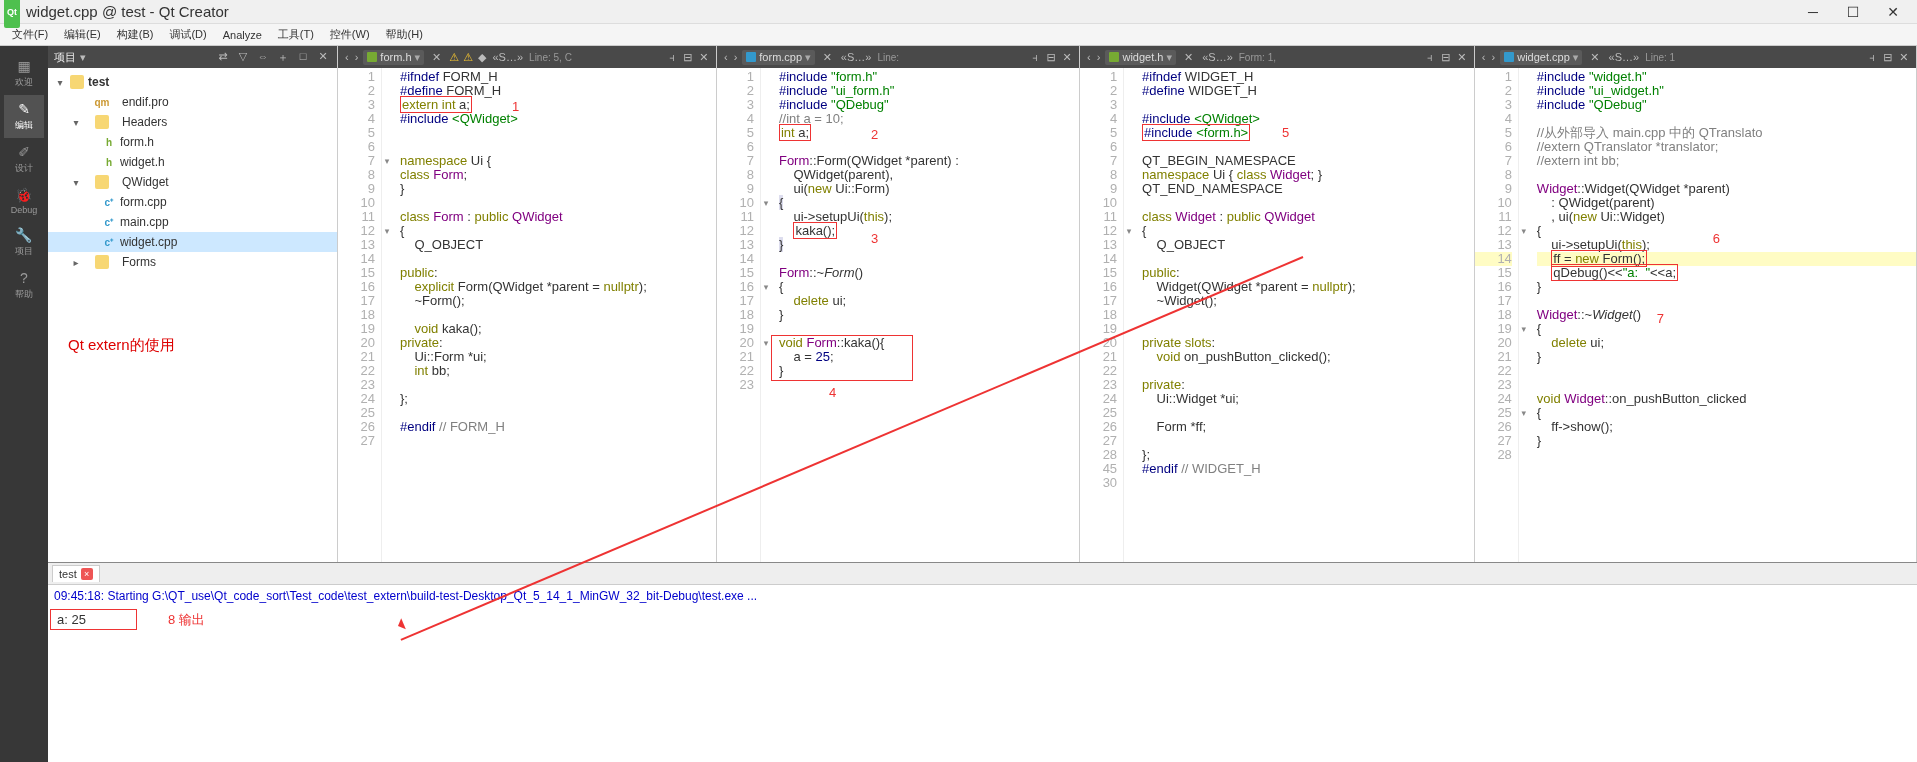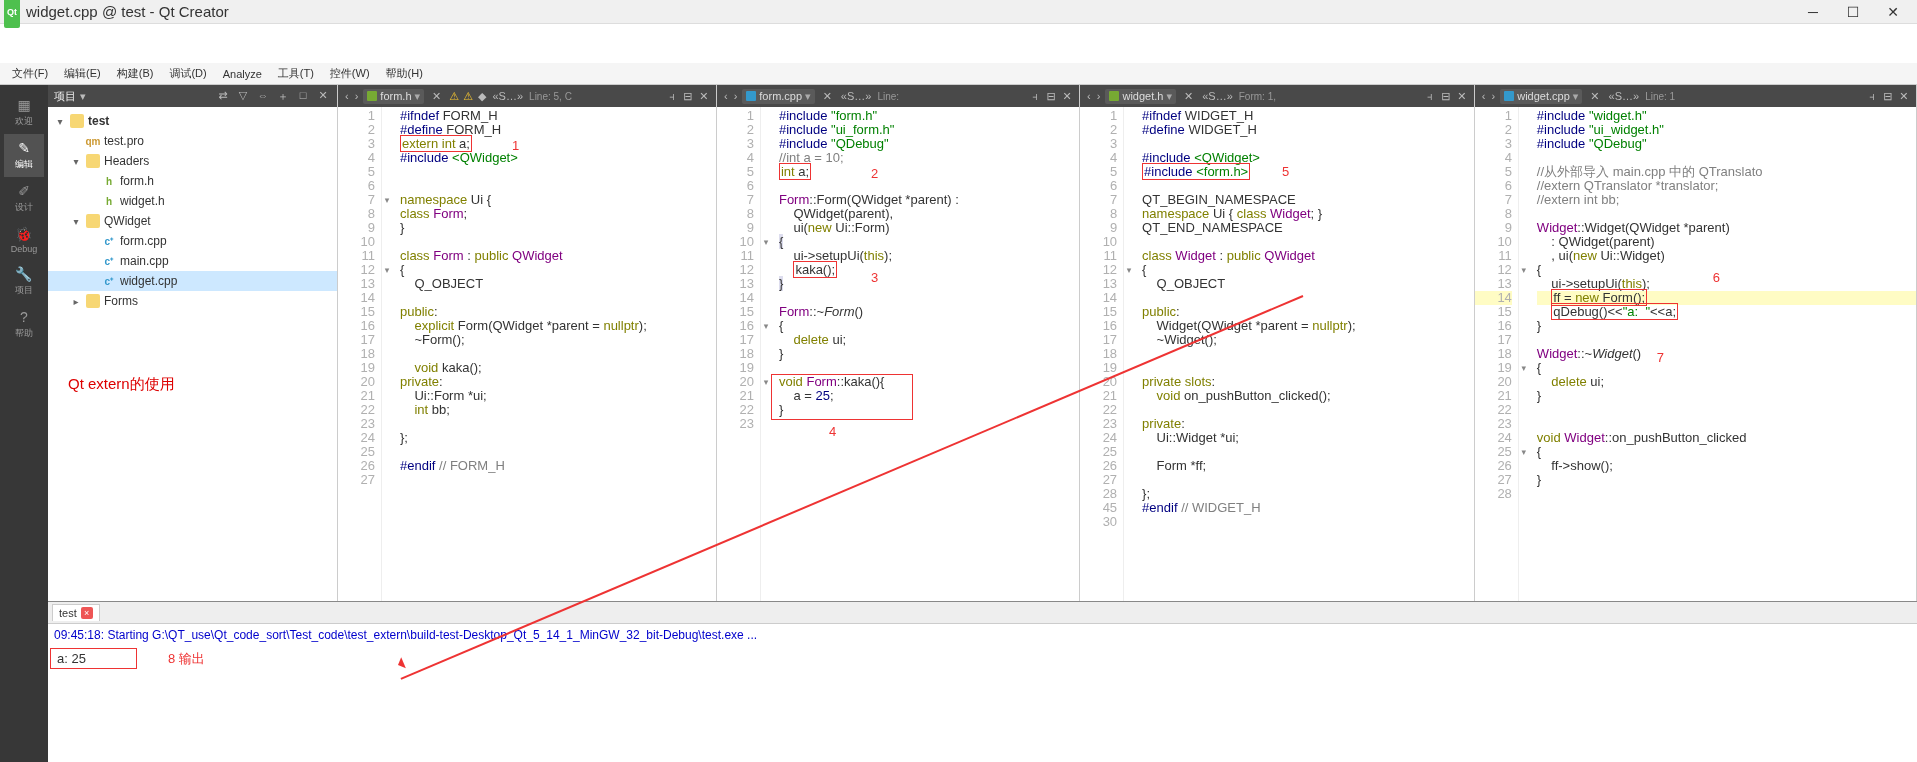--- a/index.html
+++ b/index.html
@@ -2,21 +2,21 @@
 <html><head>
 <meta charset="utf-8">
 <style>
 * { margin:0; padding:0; box-sizing:border-box; font-family:"Microsoft YaHei",Arial,sans-serif; }
 body { font-size:12px; background:#fff; color:#333; }
 .titlebar { height:24px; background:#f0f0f0; display:flex; align-items:center; padding:0 4px; border-bottom:1px solid #ddd; }
 .titlebar .logo { width:16px; height:32px; background:#4ec04e; border-radius:2px; margin-right:6px; display:flex; align-items:center; justify-content:center; color:#fff; font-size:9px; font-weight:bold;text-align:right; }
 .titlebar .title { font-size:15px; }
 .titlebar .wc { margin-left:auto; display:flex; }
 .titlebar .wc span { width:40px; text-align:center; cursor:pointer; font-size:14px; }
-.menubar { height:22px; background:#f5f5f5; display:flex; align-items:center; padding:0 4px; border-bottom:1px solid #ccc;margin-top:39px; }
+.menubar { height:22px; background:#f5f5f5; display:flex; align-items:center; padding:0 4px; border-bottom:1px solid #ccc; }
 .menubar span { padding:2px 8px; font-size:11px; cursor:pointer; }
 .main { display:flex; height:716px; }
 .sidebar { width:48px; background:#373737; display:flex; flex-direction:column; align-items:center; padding-top:6px; }
 .sb-item { width:40px; padding:6px 0; text-align:center; color:#999; font-size:9px; cursor:pointer; }
 .sb-item.active { background:#525252; color:#fff; }
 .sb-item svg, .sb-item .ico { display:block; margin:0 auto 2px; }
 .center { flex:1; display:flex; flex-direction:column; }
 .work { flex:1; display:flex; min-height:0; }
 .projpane { width:290px; background:#fff; border-right:1px solid #ccc; display:flex; flex-direction:column; }
 .projhdr { height:22px; background:#494949; color:#eee; display:flex; align-items:center; padding:0 6px; font-size:11px; }
@@ -24,21 +24,21 @@
 .projhdr .sp span { width:16px; text-align:center; color:#bbb; cursor:pointer; }
 .tree { padding:4px 0; font-size:12px; user-select:none; }
 .tree .node { display:flex; align-items:center; height:20px; padding-left:6px; cursor:pointer; }
 .tree .node.sel { background:#cde8ff; }
 .tree .tw { width:12px; text-align:center; color:#666; font-size:10px; }
 .tree .icon { width:14px; height:14px; margin:0 4px; display:inline-flex; align-items:center; justify-content:center; font-size:10px; }
 .tree .icon.folder { background:#f7d774; border-radius:2px; }
 .tree .icon.h { color:#7a3; font-weight:bold; }
 .tree .icon.cpp { color:#39c; font-weight:bold; }
 .tree .icon.pro { color:#c93; font-weight:bold; }
-.tree .ind0 { padding-left:6px; } .tree .ind1 { padding-left:22px; } .tree .ind2 { padding-left:38px; }
+.tree .ind0 { padding-left:6px; } .tree .ind1 { padding-left:22px;gap:9px; } .tree .ind2 { padding-left:38px; }
 .anno { color:#d00; font-size:15px; padding:0 20px; margin-top:60px; }
 .editors { flex:1; display:flex; min-width:0; position:relative; }
 .ed { flex:1; min-width:0; border-right:1px solid #ccc; display:flex; flex-direction:column; background:#fff; position:relative; }
 .ed:last-child { border-right:none; }
 .edtool { height:22px; background:#494949; color:#ddd; display:flex; align-items:center; padding:0 4px; font-size:11px; }
 .edtool .nav { color:#bbb; padding:0 3px; cursor:pointer; }
 .edtool .chip { background:#5a5a5a; border-radius:2px; padding:1px 4px; margin:0 2px; display:flex; align-items:center; gap:3px; }
 .edtool .chip .fi { width:10px; height:10px; border-radius:1px; }
 .edtool .chip .fi.h { background:#7a3; } .edtool .chip .fi.cpp { background:#39c; }
 .edtool .close { margin:0 6px; cursor:pointer; color:#bbb; }
@@ -133,21 +133,21 @@
         </div>
         <div class="tree" id="tree">
             <div class="node ind0">
     <span class="tw">▾</span>
               <span class="icon folder"></span>
               <span style="font-weight:bold">test</span>
             </div>
             <div class="node ind1">
     <span class="tw"></span>
               <span class="icon pro">qm</span>
-              <span style="">test.pro</span>
+              <span style="">endif.pro</span>
             </div>
             <div class="node ind1">
     <span class="tw">▾</span>
               <span class="icon folder"></span>
               <span style="">Headers</span>
             </div>
             <div class="node ind2">
     <span class="tw"></span>
               <span class="icon h">h</span>
               <span style="">form.h</span>

